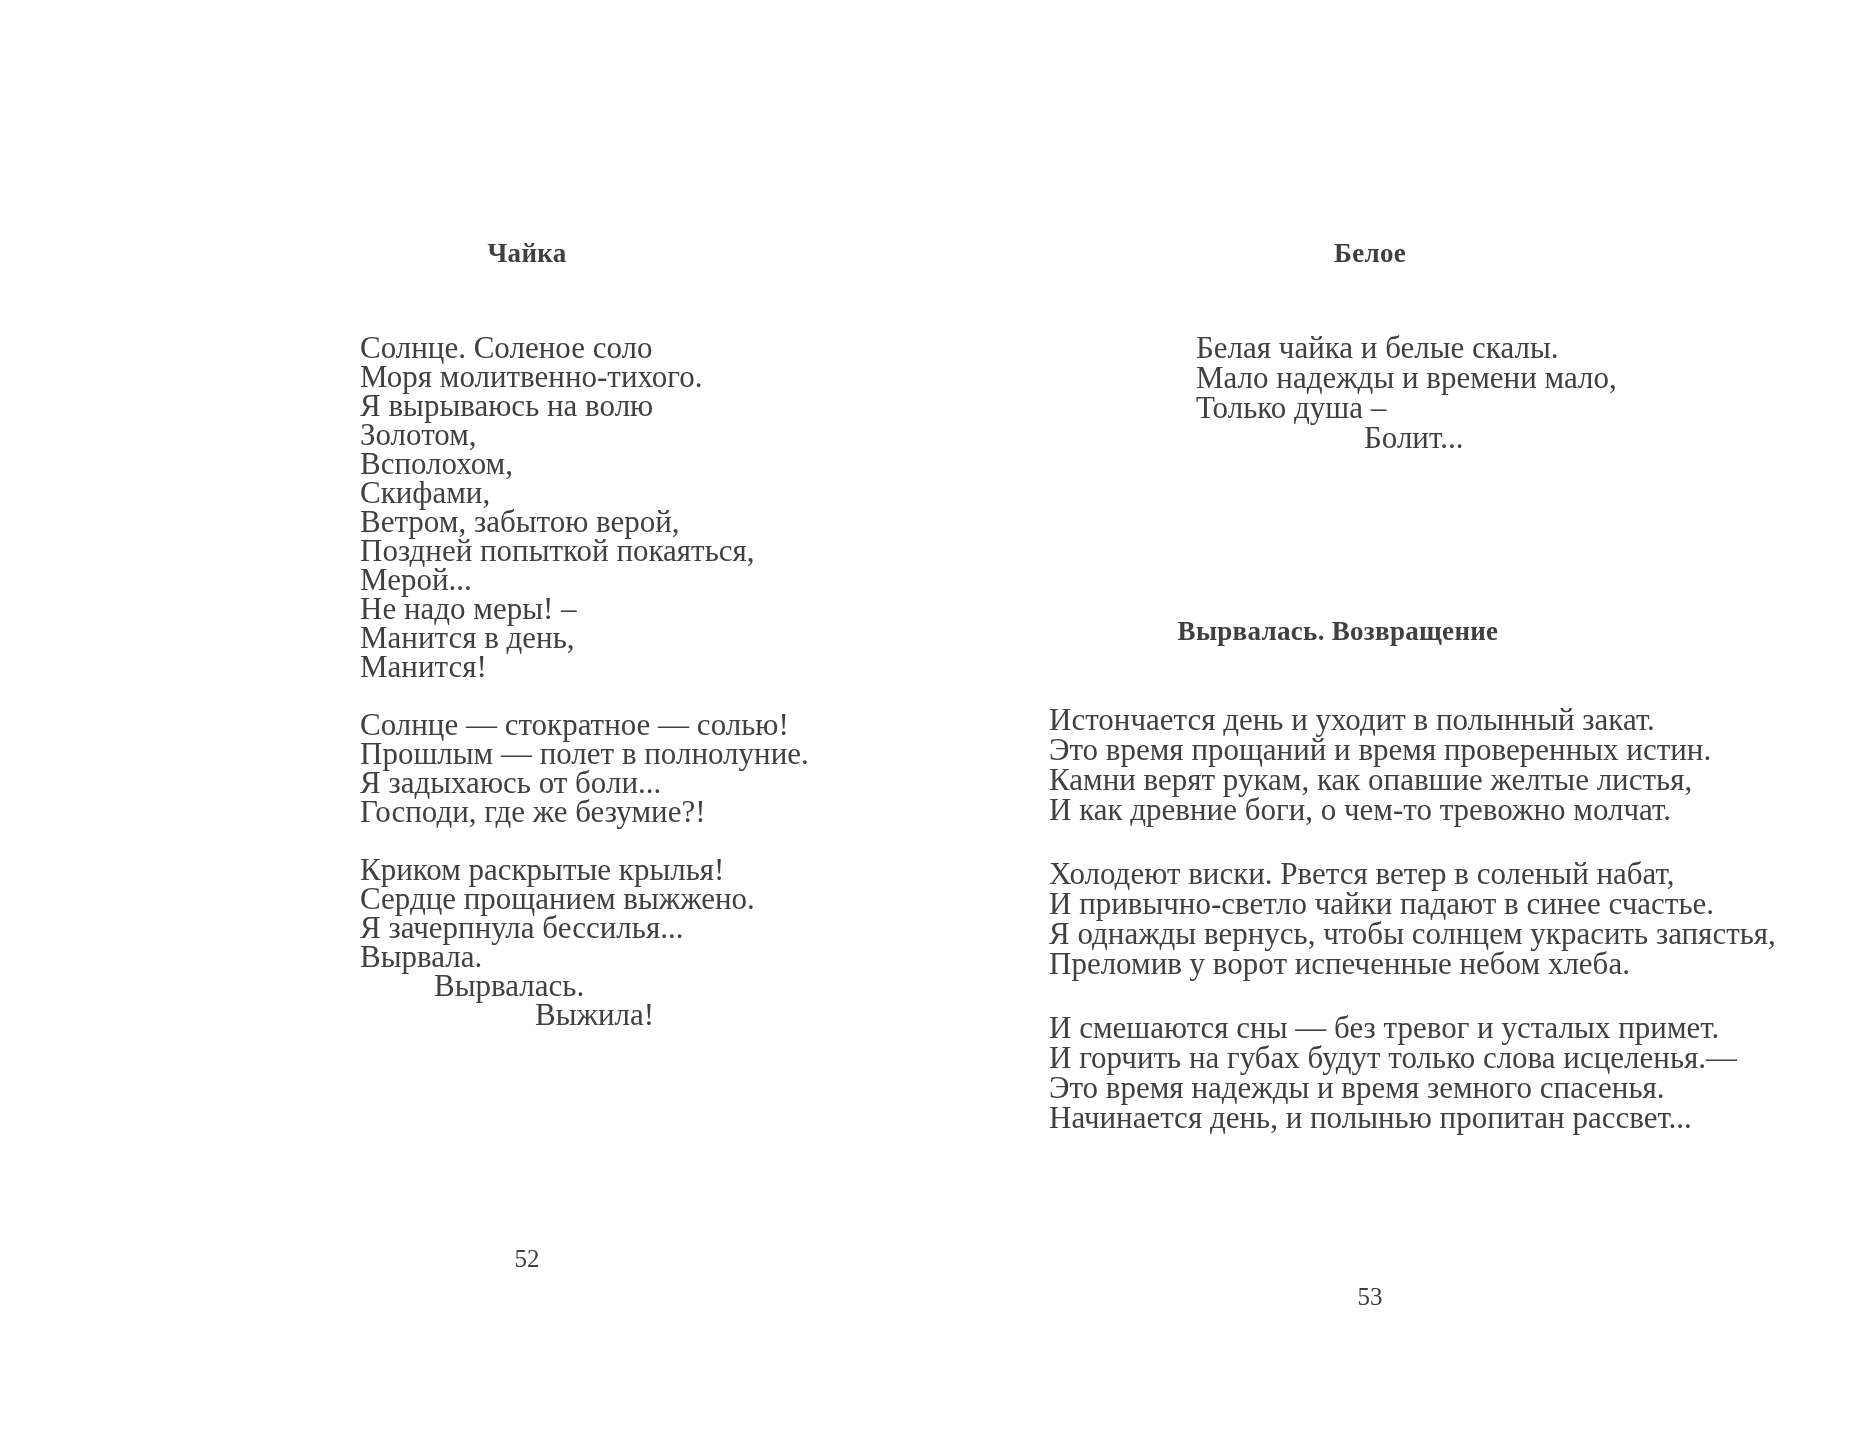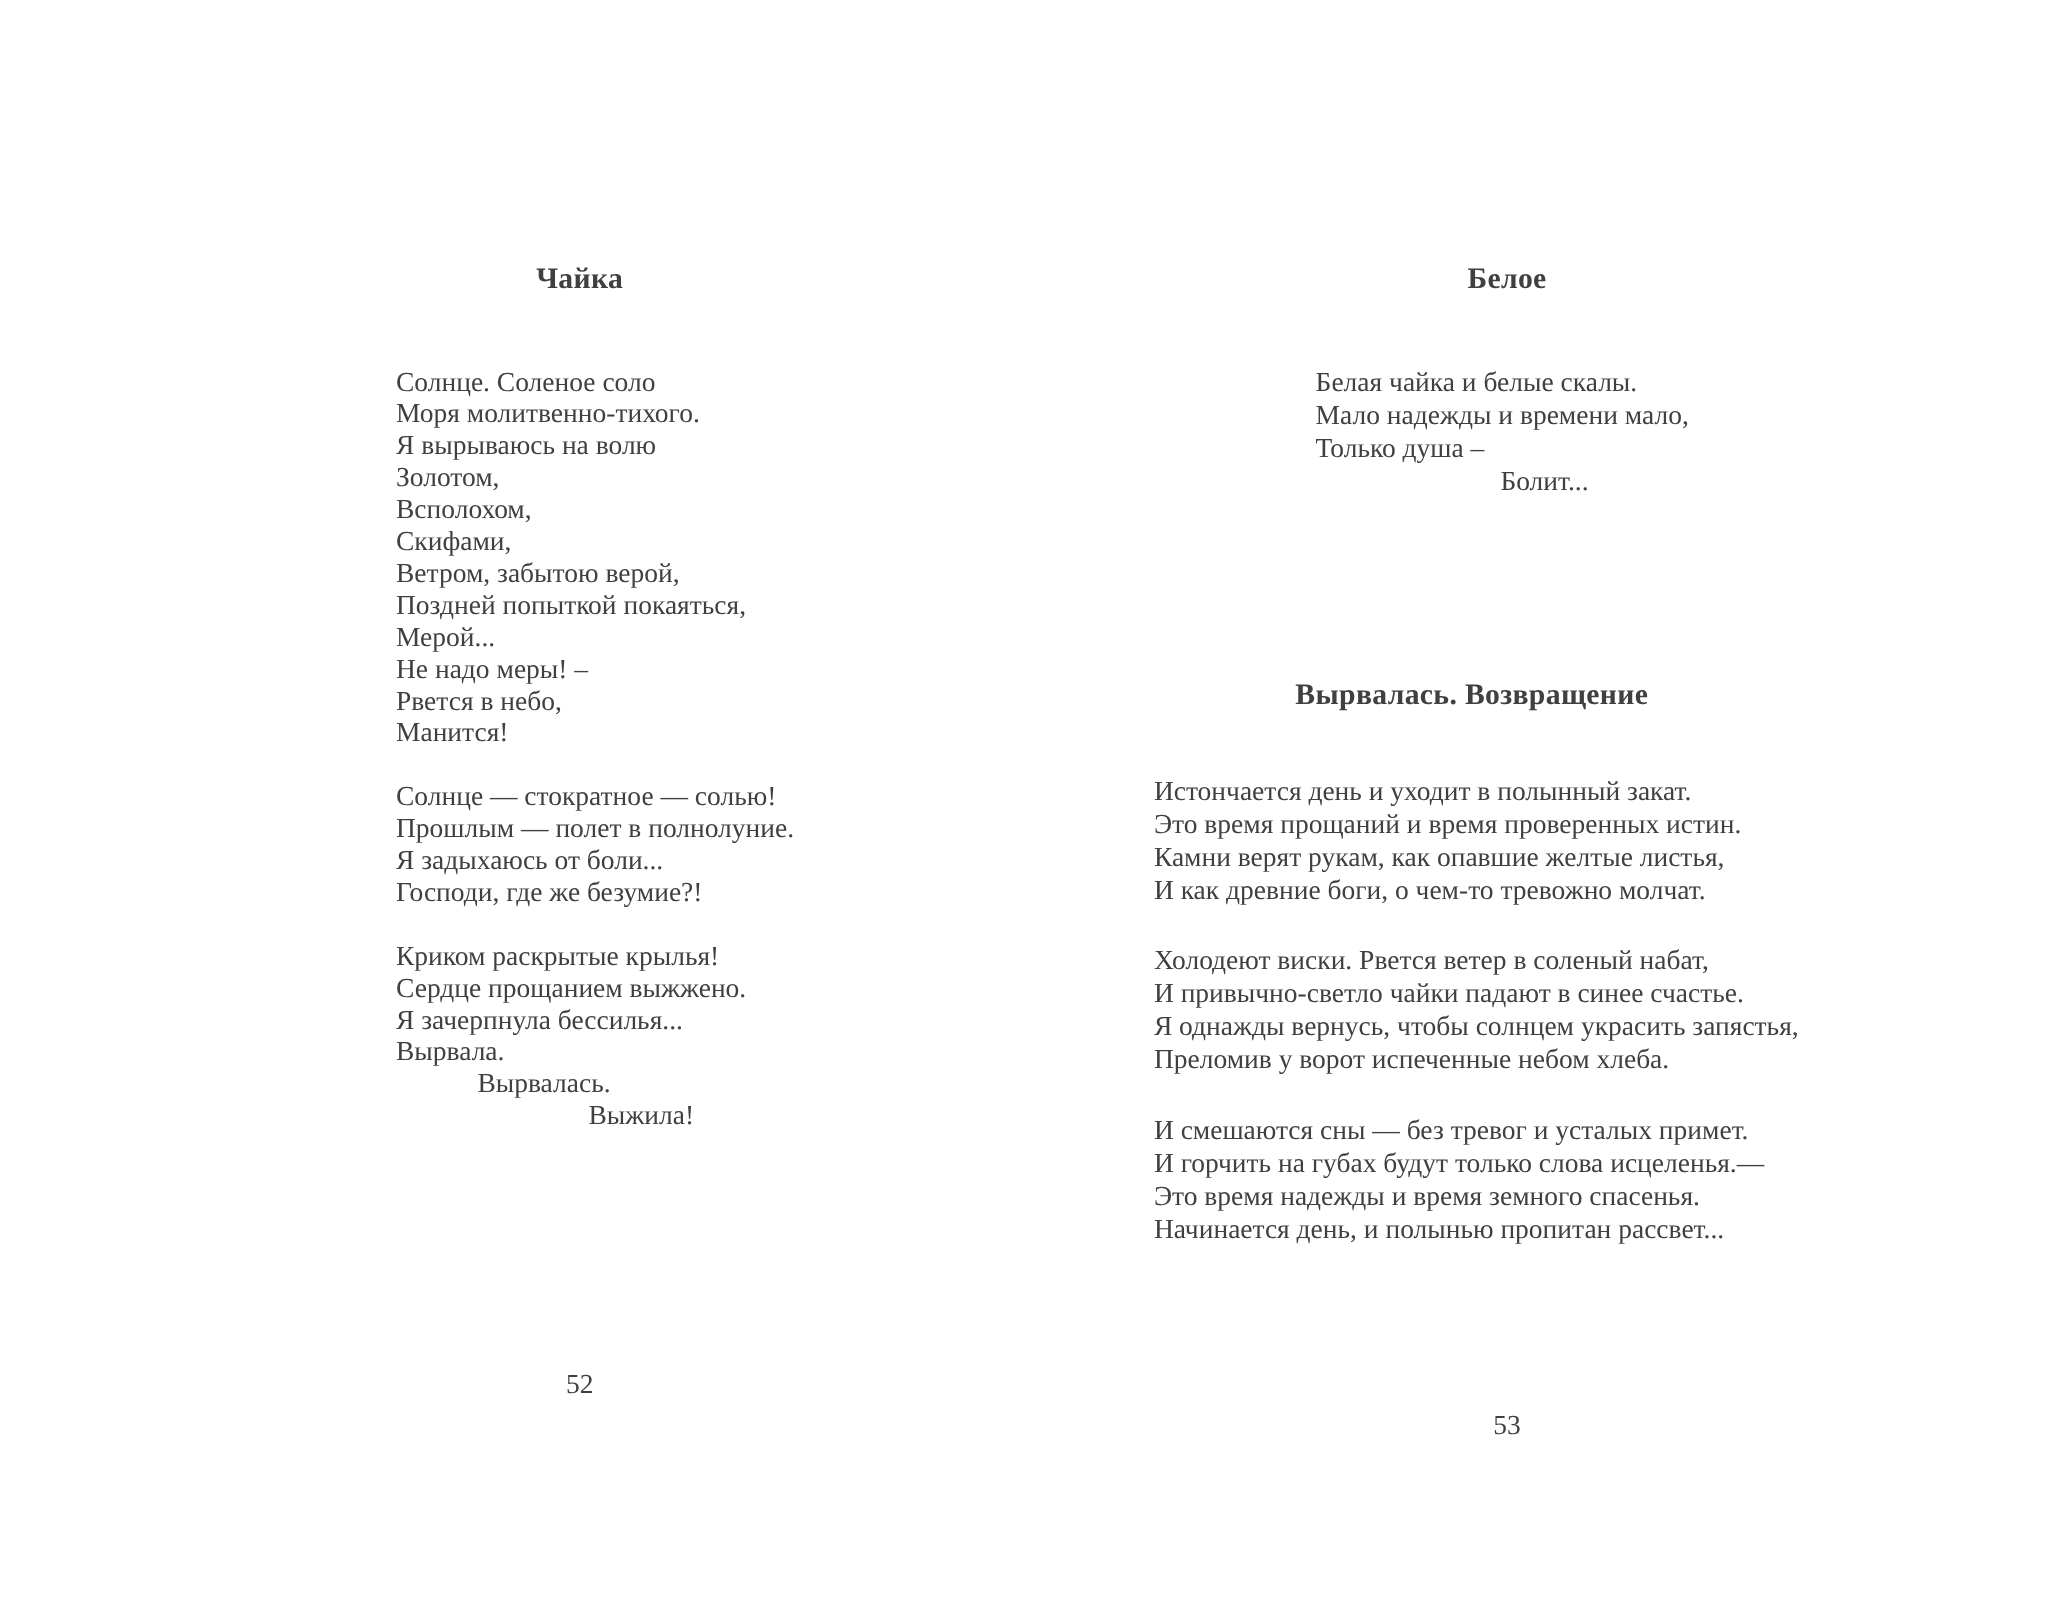--- a/index.html
+++ b/index.html
@@ -21,21 +21,21 @@
     position: absolute;
     margin: 0;
     font-size: 27px;
     font-weight: bold;
     text-align: center;
     letter-spacing: 0.3px;
     white-space: pre;
   }
   .poem-body {
     position: absolute;
-    font-size: 25px;
+    font-size: 31px;
   }
   .poem-body .line {
     white-space: pre;
   }
   .lh29 .line { line-height: 29px; }
   .lh30 .line { line-height: 30px; }
   .lh29 .stanza + .stanza { margin-top: 29px; }
   .lh30 .stanza + .stanza { margin-top: 34px; }
   .page-number {
     position: absolute;
@@ -65,21 +65,21 @@
           <div class="line">Солнце. Соленое соло</div>
           <div class="line">Моря молитвенно-тихого.</div>
           <div class="line">Я вырываюсь на волю</div>
           <div class="line">Золотом,</div>
           <div class="line">Всполохом,</div>
           <div class="line">Скифами,</div>
           <div class="line">Ветром, забытою верой,</div>
           <div class="line">Поздней попыткой покаяться,</div>
           <div class="line">Мерой...</div>
           <div class="line">Не надо меры! –</div>
-          <div class="line">Рвется в небо,</div>
+          <div class="line">Манится в день,</div>
           <div class="line">Манится!</div>
         </div>
         <div class="stanza">
           <div class="line">Солнце — стократное — солью!</div>
           <div class="line">Прошлым — полет в полнолуние.</div>
           <div class="line">Я задыхаюсь от боли...</div>
           <div class="line">Господи, где же безумие?!</div>
         </div>
         <div class="stanza">
           <div class="line">Криком раскрытые крылья!</div>

